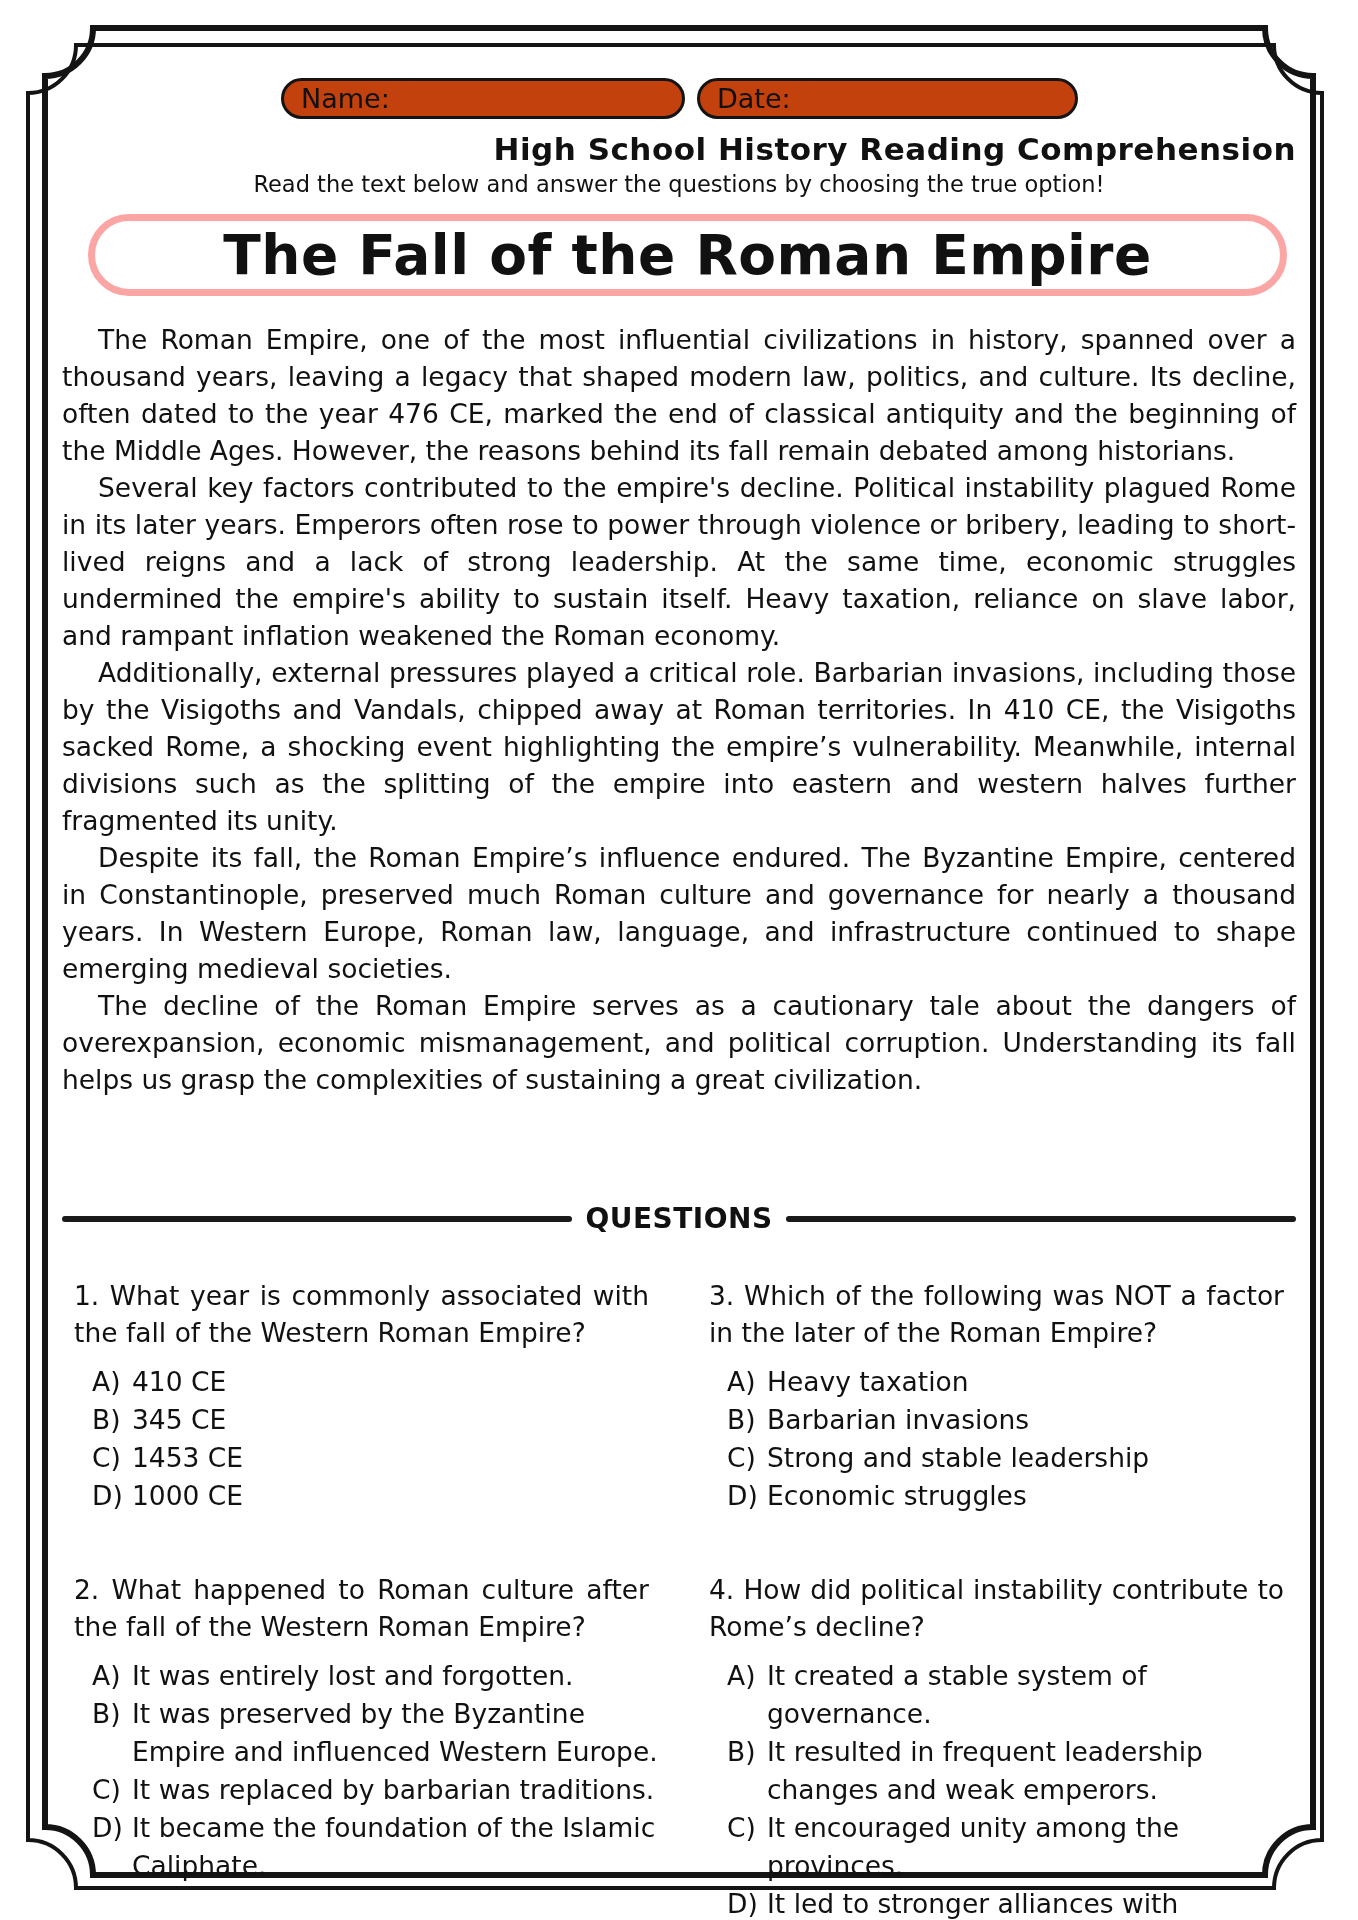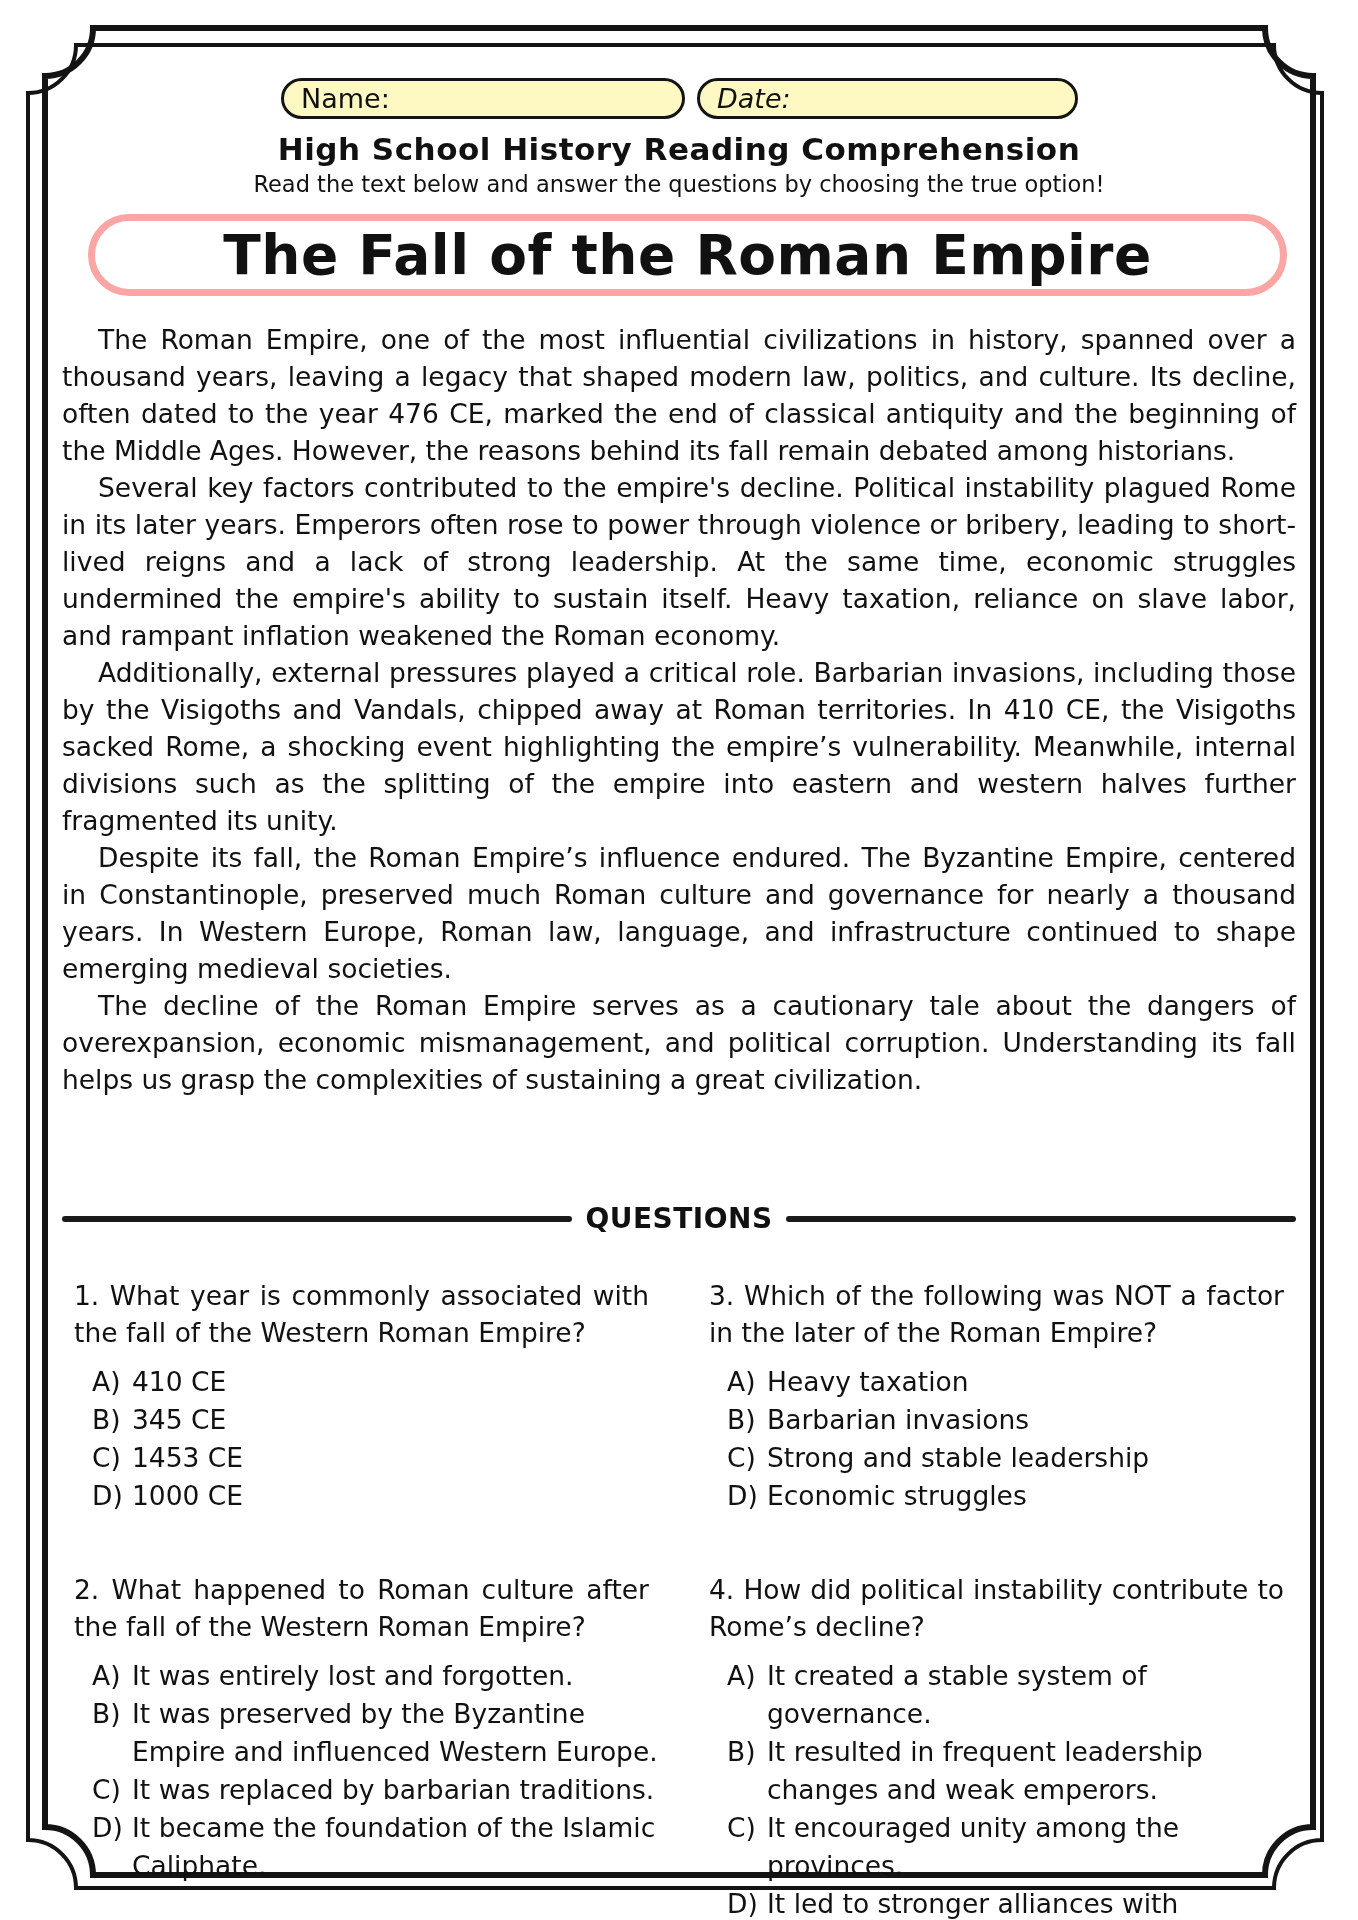--- a/index.html
+++ b/index.html
@@ -17,28 +17,28 @@
 
   
   .pills { position:relative; height:42px; }
   .pill {
     position:absolute; top:0; height:41px;
     border:3px solid #141414; border-radius:22px;
     box-sizing:border-box;
     display:flex; align-items:center;
     padding-left:17px;
     font-size:27px;
-    background:#fef9c3;
+    background:#c2410c;
   }
   .pill-name { left:219px; width:404px; }
-  .pill-date { left:635px; width:381px;font-style:italic; }
+  .pill-date { left:635px; width:381px; }
 
   .ws-heading {
     margin:11px 0 0 0;
-    text-align:center;
+    text-align:right;
     font-size:31px; font-weight:700;
     letter-spacing:0.5px;
   }
   .ws-subtitle {
     margin:4px 0 0 0;
     text-align:center;
     font-size:22.5px; font-weight:500;
   }
 
   .title-box {

